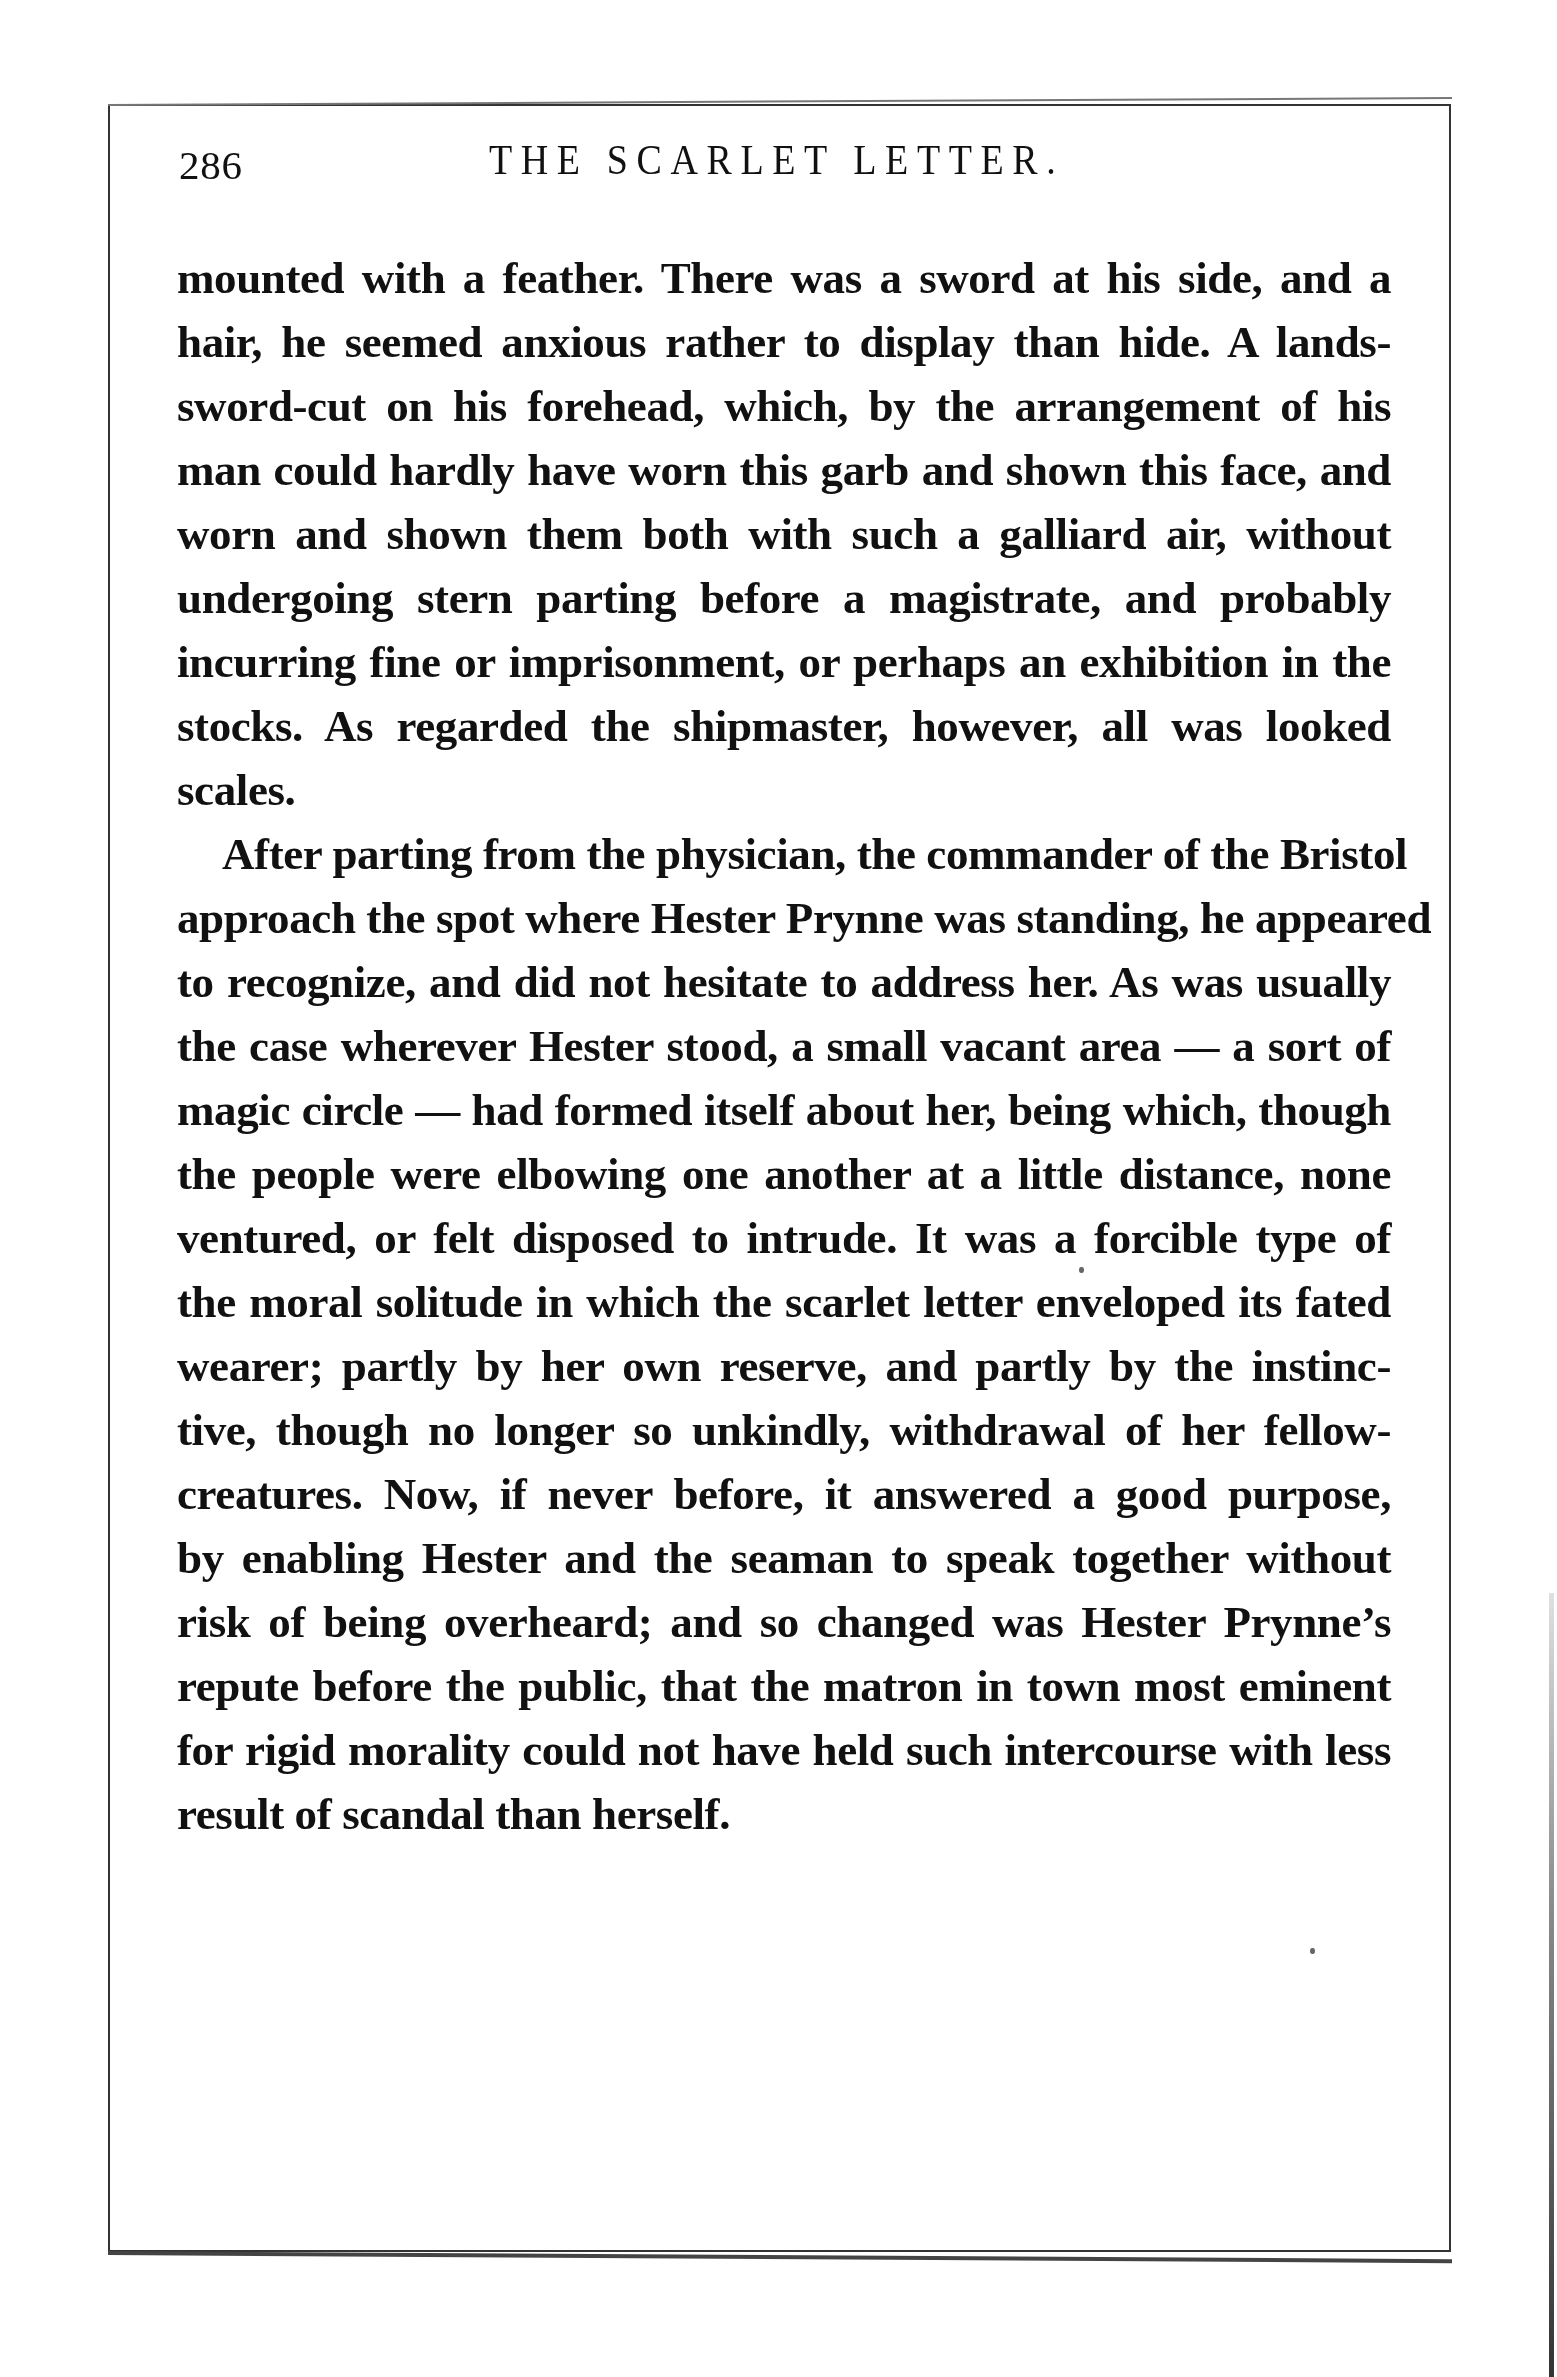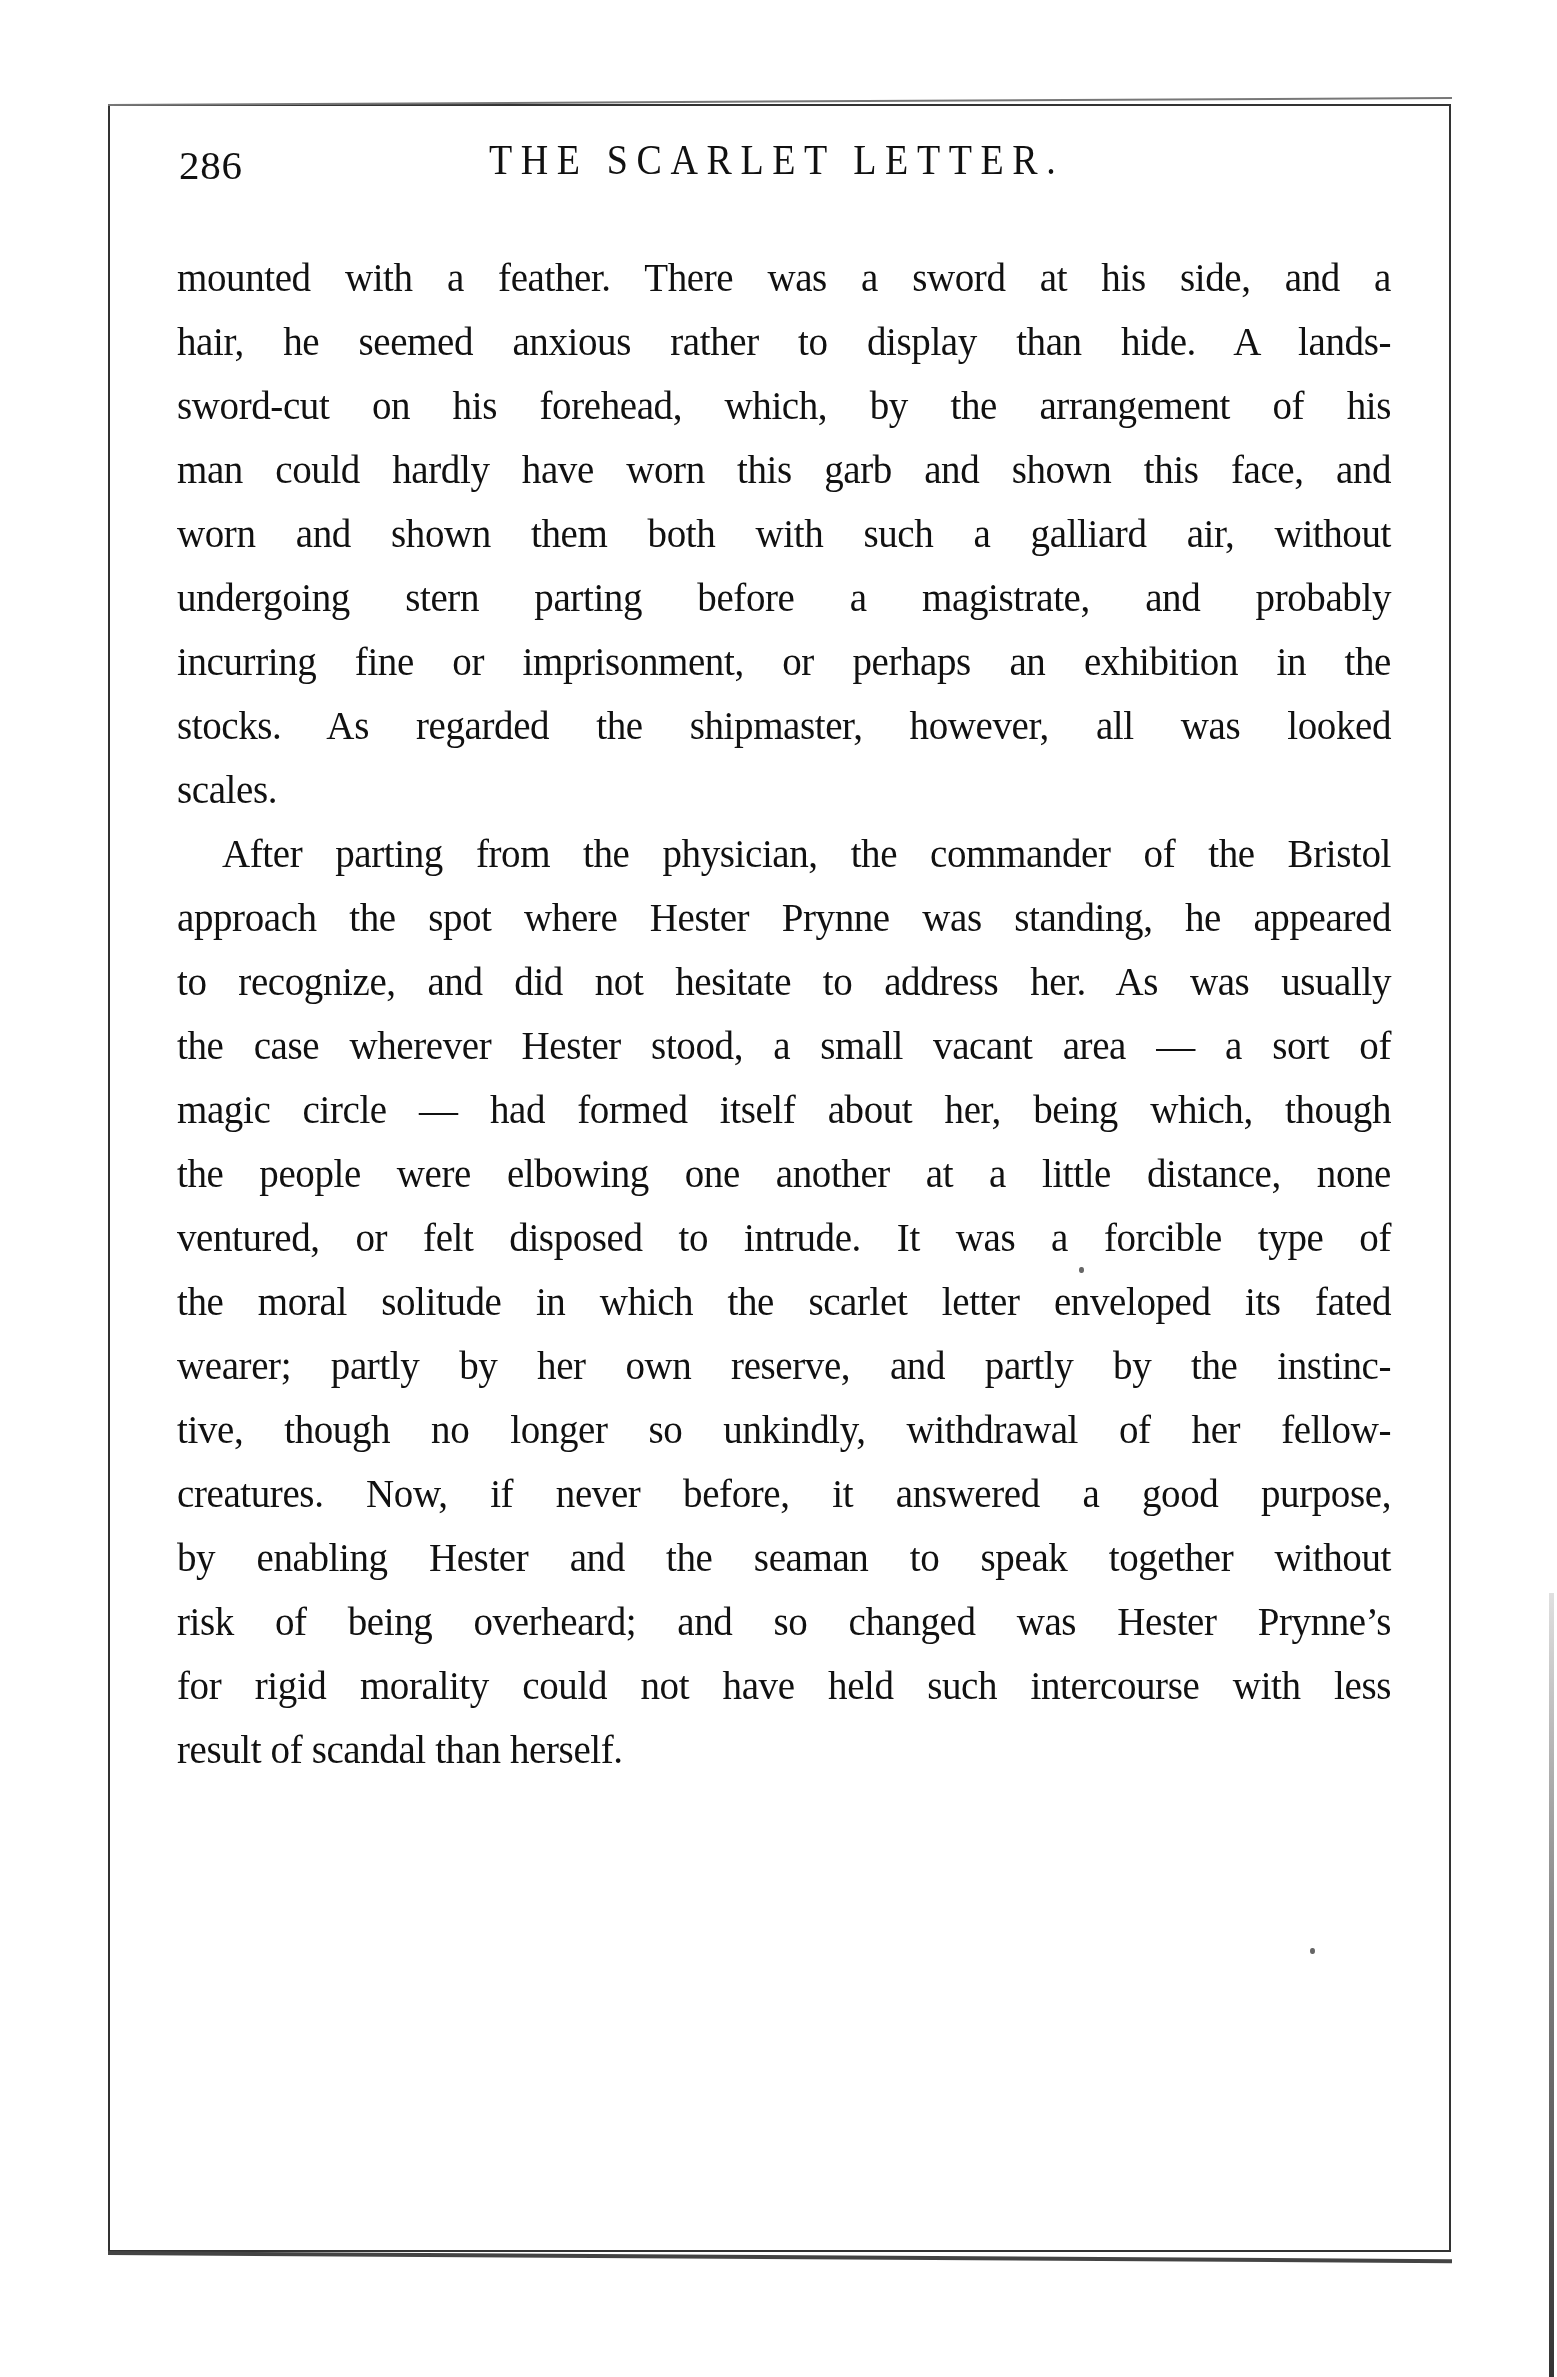--- a/index.html
+++ b/index.html
@@ -77,25 +77,26 @@
     .text-block {
       position: absolute;
       left: 177px;
       top: 246px;
       width: 1214px;
     }
     .line {
       display: block;
       height: 64px;
       line-height: 64px;
-      font-size: 39px;
+      font-size: 45px;
       white-space: nowrap;
       text-align: justify;
       text-align-last: justify;
       letter-spacing: -0.4px;
+      font-weight: bold;
     }
     .line.indent {
       padding-left: 45px;
     }
     .line.last {
       text-align-last: left;
     }
     .speck {
       position: absolute;
       width: 4.7px;
@@ -136,20 +137,21 @@
     <span class="line">the case wherever Hester stood, a small vacant area — a sort of</span>
     <span class="line">magic circle — had formed itself about her, being which, though</span>
     <span class="line">the people were elbowing one another at a little distance, none</span>
     <span class="line">ventured, or felt disposed to intrude.  It was a forcible type of</span>
     <span class="line">the moral solitude in which the scarlet letter enveloped its fated</span>
     <span class="line">wearer; partly by her own reserve, and partly by the instinc-</span>
     <span class="line">tive, though no longer so unkindly, withdrawal of her fellow-</span>
     <span class="line">creatures.  Now, if never before, it answered a good purpose,</span>
     <span class="line">by enabling Hester and the seaman to speak together without</span>
     <span class="line">risk of being overheard; and so changed was Hester Prynne’s</span>
+    <span class="line">repute before the public, that the matron in town most eminent</span>
     <span class="line">for rigid morality could not have held such intercourse with less</span>
     <span class="line last">result of scandal than herself.</span>
   </div>
 </div>
 
 <span class="speck speck-a"></span>
 <span class="speck speck-b"></span>
 
 
 </body></html>

